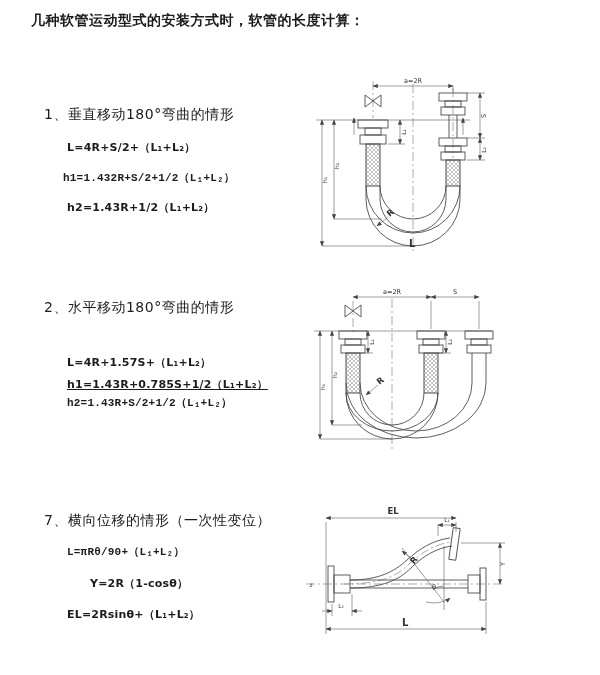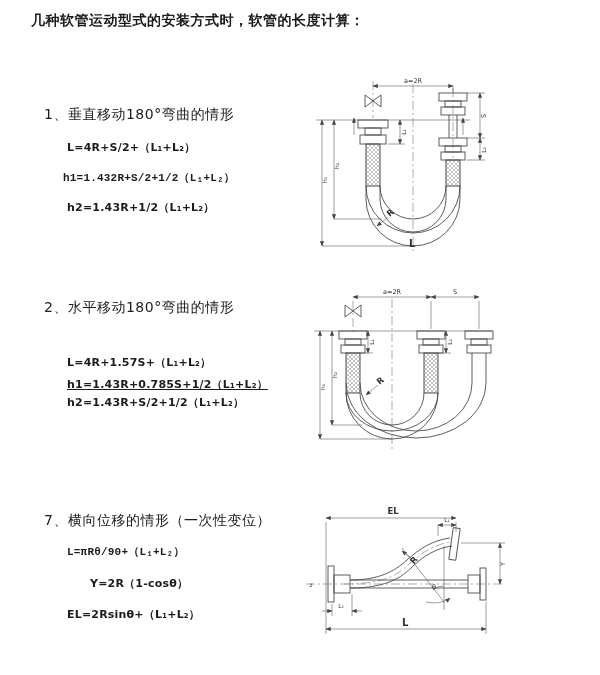--- a/index.html
+++ b/index.html
@@ -29,21 +29,21 @@
   <div class="doc-title">几种软管运动型式的安装方式时，软管的长度计算：</div>
 
   <div class="sec-heading" style="left:44px;top:106px;">1、垂直移动180°弯曲的情形</div>
   <div class="formula" style="left:67px;top:140px;">L=4R+S/2+（L₁+L₂）</div>
   <div class="formula" style="left:63px;top:170px;font-family:Liberation Mono, monospace;">h1=1.432R+S/2+1/2（L₁+L₂）</div>
   <div class="formula" style="left:67px;top:200px;">h2=1.43R+1/2（L₁+L₂）</div>
 
   <div class="sec-heading" style="left:44px;top:299px;">2、水平移动180°弯曲的情形</div>
   <div class="formula" style="left:67px;top:331px;margin-top:24px;">L=4R+1.57S+（L₁+L₂）</div>
   <div class="formula" style="left:67px;top:377px;text-decoration:underline;">h1=1.43R+0.785S+1/2（L₁+L₂）</div>
-  <div class="formula" style="left:67px;top:395px;">h2=1.43R+S/2+1/2（L₁+L₂）</div>
+  <div class="formula" style="left:67px;top:395px;font-family:Liberation Mono, monospace;">h2=1.43R+S/2+1/2（L₁+L₂）</div>
 
   <div class="sec-heading" style="left:44px;top:512px;">7、横向位移的情形（一次性变位）</div>
   <div class="formula" style="left:67px;top:544px;font-family:Liberation Mono, monospace;">L=πRθ/90+（L₁+L₂）</div>
   <div class="formula" style="left:67px;top:576px;margin-left:23px;">Y=2R（1-cosθ）</div>
   <div class="formula" style="left:67px;top:607px;">EL=2Rsinθ+（L₁+L₂）</div>
 
   <svg class="diag" style="left:308px;top:68px;" width="290" height="195" viewBox="0 0 290 195">
     <defs>
       <marker id="a1" viewBox="0 0 10 8" refX="9" refY="4" markerWidth="9" markerHeight="7" orient="auto-start-reverse">
         <path d="M0,0 L10,4 L0,8 z" fill="#444"></path>

